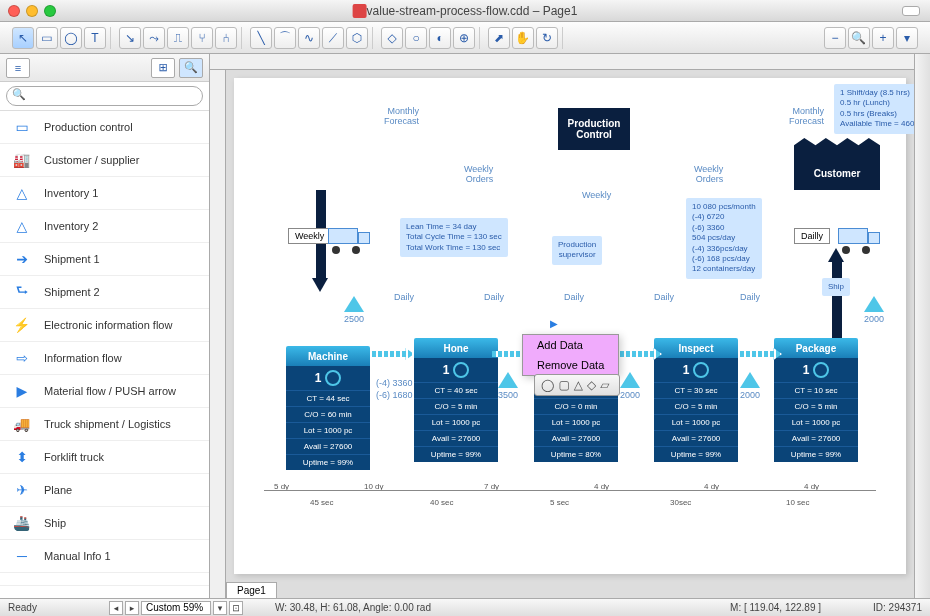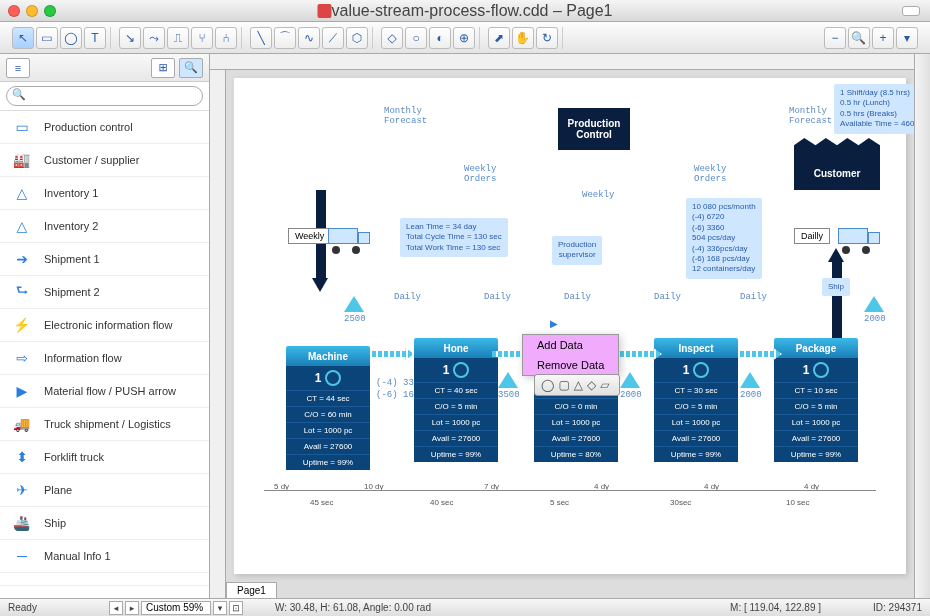--- a/index.html
+++ b/index.html
@@ -5,21 +5,21 @@
 * { box-sizing: border-box; margin: 0; padding: 0; font-family: "Lucida Grande", Arial, sans-serif; }
 body { width: 930px; height: 616px; background: #e8e8e8; overflow: hidden; position: relative; }
 
 
 .titlebar { height: 22px; background: linear-gradient(#f5f5f5, #d8d8d8); border-bottom: 1px solid #aaa; display: flex; align-items: center; padding: 0 8px; position: relative; }
 .traffic { display: flex; gap: 6px; }
 .dot { width: 12px; height: 12px; border-radius: 50%; border: 1px solid rgba(0,0,0,.2); }
 .dot.red { background: #ff5f57; }
 .dot.yel { background: #ffbd2e; }
 .dot.grn { background: #28c940; }
-.title-center { position: absolute; left: 50%; transform: translateX(-50%); display: flex; align-items: center; gap: 0; font-size: 16px; color: #444; }
+.title-center { position: absolute; left: 50%; transform: translateX(-50%); display: flex; align-items: center; gap: 0; font-size: 12px; color: #444; }
 .doc-icon { width: 14px; height: 14px; background: #d44; border-radius: 2px; }
 .title-pill { position: absolute; right: 10px; width: 18px; height: 10px; background: #fff; border: 1px solid #aaa; border-radius: 3px; }
 
 
 .toolbar { height: 32px; background: linear-gradient(#fdfdfd, #e4e4e4); border-bottom: 1px solid #aaa; display: flex; align-items: center; padding: 0 8px; gap: 4px; }
 .tb-group { display: flex; gap: 2px; padding: 0 4px; border-right: 1px solid #ccc; }
 .tb-group:last-child { border-right: none; }
 .tb-btn { width: 22px; height: 22px; background: linear-gradient(#fff, #eee); border: 1px solid #bbb; border-radius: 3px; display: flex; align-items: center; justify-content: center; font-size: 12px; color: #2a5caa; cursor: pointer; }
 .tb-btn.active { background: linear-gradient(#cfe6ff, #a8d0ff); }
 
@@ -40,21 +40,21 @@
 
 
 .canvas-area { position: absolute; left: 210px; right: 16px; top: 54px; bottom: 18px; background: #ddd; }
 .rulers { position: absolute; left: 0; top: 0; right: 0; height: 16px; background: #f0f0f0; border-bottom: 1px solid #aaa; }
 .ruler-v { position: absolute; left: 0; top: 16px; bottom: 0; width: 16px; background: #f0f0f0; border-right: 1px solid #aaa; }
 .page { position: absolute; left: 24px; top: 24px; right: 8px; bottom: 24px; background: #fff; box-shadow: 2px 2px 6px rgba(0,0,0,.15); }
 .scroll-v { position: absolute; right: 0; top: 54px; bottom: 18px; width: 16px; background: linear-gradient(90deg, #f4f4f4, #e0e0e0); border-left: 1px solid #aaa; }
 
 
 .diagram { position: relative; width: 100%; height: 100%; font-size: 9px; }
-.d-label { position: absolute; color: #5a8bc4; font-size: 9px; text-align: left; font-family: Liberation Mono, monospace; }
+.d-label { position: absolute; color: #5a8bc4; font-size: 9px; text-align: right; }
 .d-box { position: absolute; background: #cfe6ff; color: #2a5caa; font-size: 8px; padding: 4px 6px; border-radius: 2px; line-height: 1.3; }
 .d-navy { position: absolute; background: #0a1f3f; color: #fff; font-size: 10px; font-weight: bold; display: flex; align-items: center; justify-content: center; text-align: center; padding: 4px; }
 .factory { position: absolute; width: 86px; }
 .factory-roof { height: 18px; background: #0a1f3f; clip-path: polygon(0 100%, 0 40%, 12% 0, 25% 40%, 37% 0, 50% 40%, 62% 0, 75% 40%, 87% 0, 100% 40%, 100% 100%); }
 .factory-body { height: 34px; background: #0a1f3f; color: #fff; display: flex; align-items: center; justify-content: center; font-size: 10px; font-weight: bold; }
 .truck { position: absolute; width: 44px; height: 22px; }
 .truck-body { width: 30px; height: 16px; background: #cfe6ff; border: 1px solid #4a8cd4; display: inline-block; vertical-align: bottom; }
 .truck-cab { width: 12px; height: 12px; background: #cfe6ff; border: 1px solid #4a8cd4; display: inline-block; vertical-align: bottom; }
 .truck::after { content: ""; position: absolute; bottom: -4px; left: 4px; width: 8px; height: 8px; background: #333; border-radius: 50%; box-shadow: 20px 0 #333; }
 .ship-label { position: absolute; background: #fff; border: 1px solid #888; font-size: 9px; padding: 2px 6px; }

